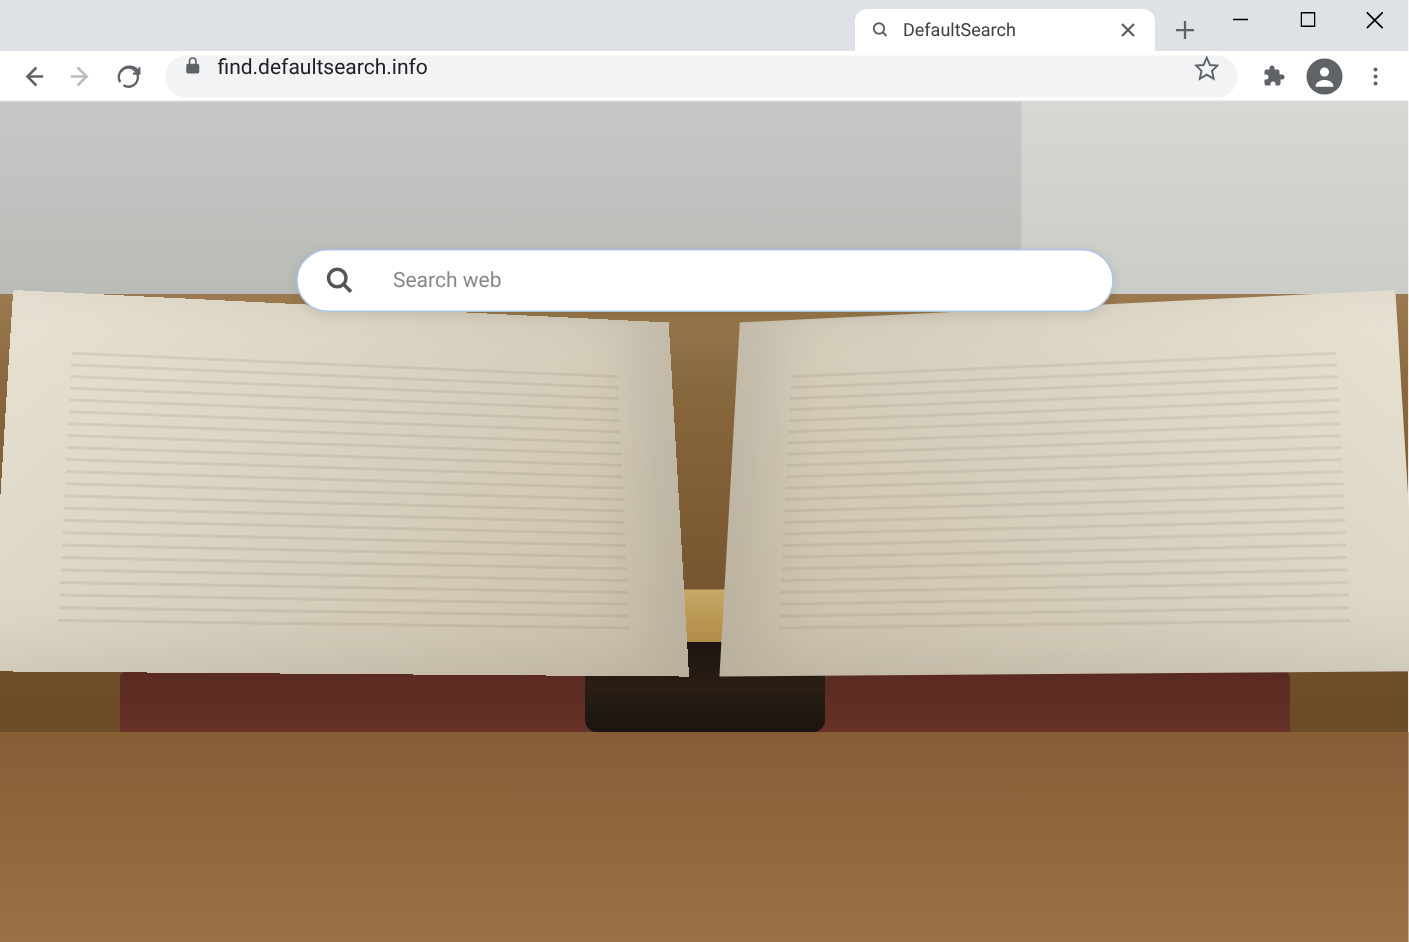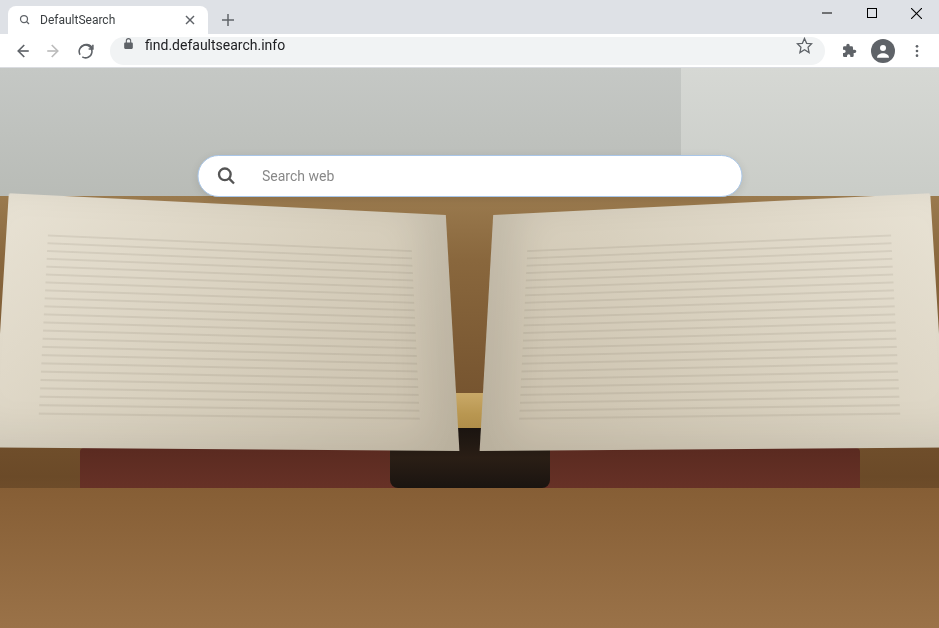--- a/index.html
+++ b/index.html
@@ -12,21 +12,21 @@
       width: 939px;
       height: 628px;
       overflow: hidden;
       background: #fff;
     }
     
     .title-bar {
       height: 34px;
       background: #dee1e6;
       display: flex;
-      justify-content: space-between;
+      justify-content: flex-end;
       align-items: flex-start;
     }
     .tabs-area {
       display: flex;
       align-items: flex-end;
       height: 100%;
       padding-left: 8px;
     }
     .tab {
       background: #fff;
@@ -281,21 +281,21 @@
         transparent 0px,
         transparent 6px,
         rgba(80,70,55,0.12) 6px,
         rgba(80,70,55,0.12) 8px
       );
       opacity: 0.8;
     }
     
     .search-container {
       position: absolute;
-      top: 87px;
+      top: 98px;
       left: 50%;
       transform: translateX(-50%);
       width: 545px;
       z-index: 10;
     }
     .search-box {
       background: #fff;
       border-radius: 22px;
       height: 42px;
       display: flex;

